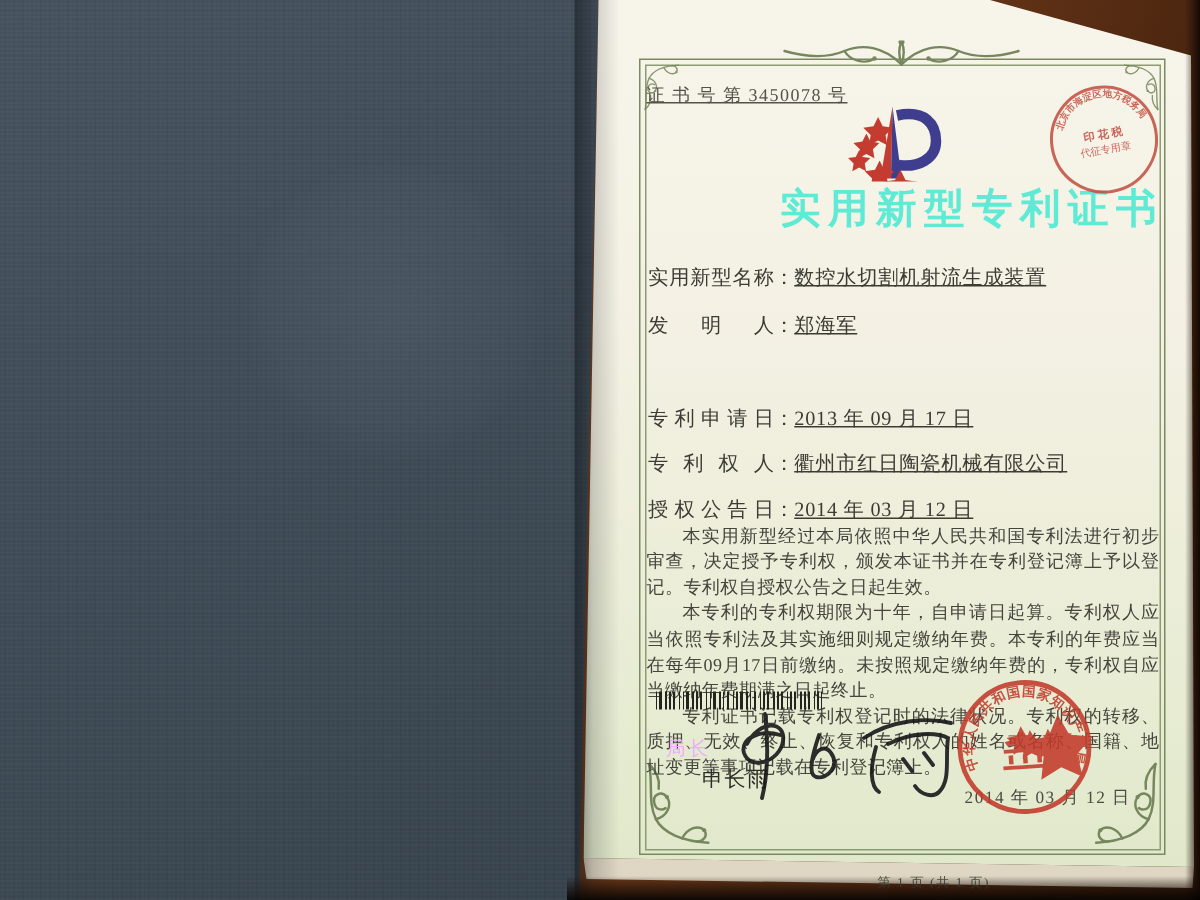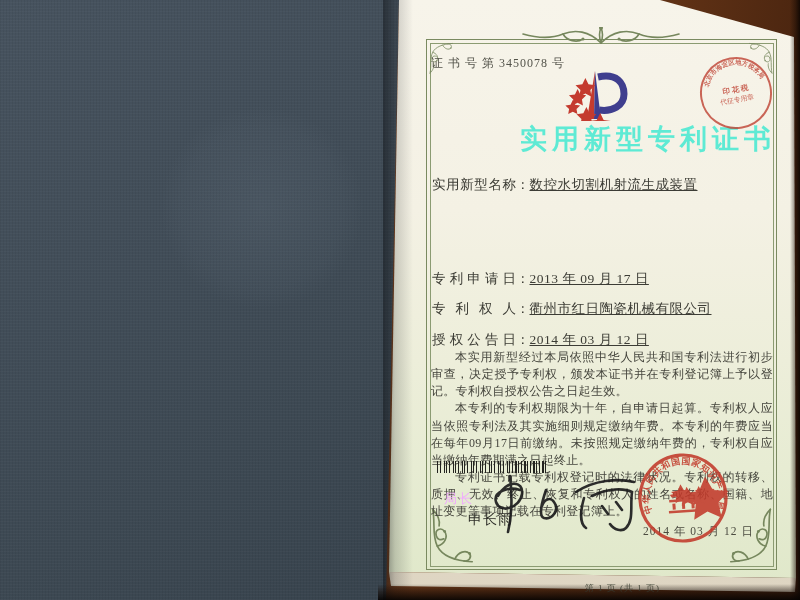--- a/index.html
+++ b/index.html
@@ -26,21 +26,21 @@
   .right-edge{position:absolute;left:790px;top:0;width:10px;height:600px;z-index:8;pointer-events:none;
     background:linear-gradient(90deg,rgba(25,12,5,0),rgba(25,12,5,0.5) 55%,rgba(10,5,2,0.85));}
   .bottom-edge{position:absolute;left:378px;top:584px;width:422px;height:16px;z-index:8;pointer-events:none;
     background:linear-gradient(180deg,rgba(20,10,5,0),rgba(20,10,5,0.55) 50%,rgba(5,3,2,0.9));}
   
   .frame{position:absolute;left:426px;top:39px;width:349px;height:529px;z-index:4;
     border:1.5px solid #7a8a60;}
   .frame-inner{position:absolute;inset:2.5px;border:1px solid #8b9b72;}
   .orn{position:absolute;z-index:5;}
   
-  .cert-no{position:absolute;left:431px;top:55px;z-index:5;font-size:12px;letter-spacing:1px;color:#53534a;}
+  .cert-no{position:absolute;left:431px;top:55px;z-index:5;font-size:12px;letter-spacing:1px;color:#53534a;text-decoration:underline;}
   .logo{position:absolute;left:557px;top:69px;z-index:5;}
   .tax-stamp{position:absolute;left:698px;top:55px;z-index:6;opacity:.8;transform:rotate(-10deg);}
   .title{position:absolute;left:426px;top:121px;width:350px;z-index:5;text-align:right;
     font-size:27px;font-weight:700;letter-spacing:5px;color:#5eead4;}
   .field{position:absolute;left:432px;z-index:5;font-size:13.5px;color:#3c3c35;white-space:nowrap;}
   .flabel{display:inline-block;width:84px;text-align:justify;text-align-last:justify;vertical-align:top;font-family:Liberation Mono, monospace;}
   .fvalue{letter-spacing:0.5px;text-decoration:underline;}
   .body-text{position:absolute;left:431px;top:349px;width:342px;z-index:5;font-size:12px;
     line-height:1.43;color:#45453d;text-align:justify;letter-spacing:0.3px;}
   .body-text p{margin:0;text-indent:2em;}
@@ -137,20 +137,23 @@
     </text>
     <text x="38" y="37" text-anchor="middle" font-size="7.5" font-weight="bold" fill="#bf4233">印 花 税</text>
     <text x="38" y="47" text-anchor="middle" font-size="6.8" fill="#bf4233">代征专用章</text>
   </svg>
 
   <div class="title">实用新型专利证书</div>
 
   <div class="field" style="top:176px">
     <span class="flabel">实用新型名称</span><span>：</span><span class="fvalue">数控水切割机射流生成装置</span>
   </div>
+  <div class="field" style="top:208px">
+    <span class="flabel">发明人</span><span>：</span><span class="fvalue">郑海军</span>
+  </div>
   <div class="field" style="top:270px">
     <span class="flabel">专利申请日</span><span>：</span><span class="fvalue">2013 年 09 月 17 日</span>
   </div>
   <div class="field" style="top:300px">
     <span class="flabel">专利权人</span><span>：</span><span class="fvalue">衢州市红日陶瓷机械有限公司</span>
   </div>
   <div class="field" style="top:331px">
     <span class="flabel">授权公告日</span><span>：</span><span class="fvalue">2014 年 03 月 12 日</span>
   </div>
 

